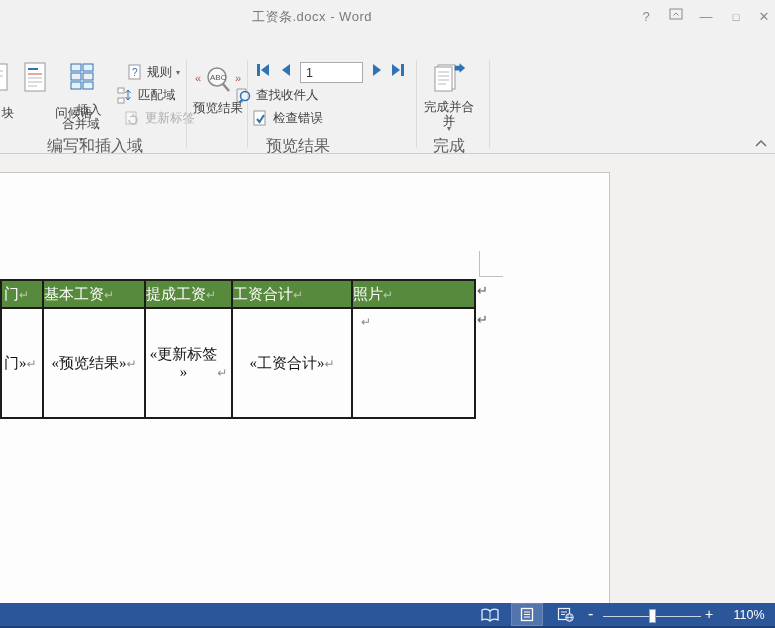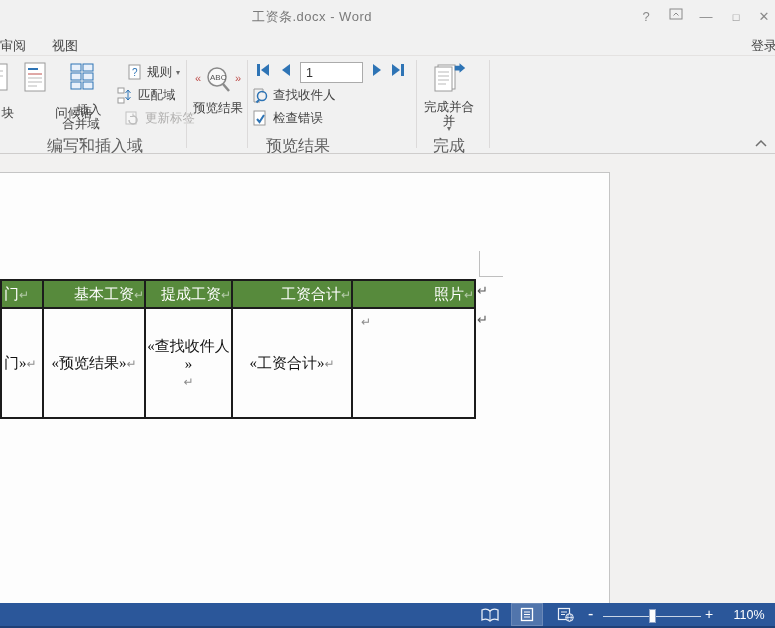--- a/index.html
+++ b/index.html
@@ -28,21 +28,21 @@
   .icon { display:inline-block; line-height:0; }
   .recbox { position:absolute; left:300px; top:5px; width:63px; height:21px; border:1px solid #ABABAB; background:#fff; font-size:12.5px; color:#333; padding:0 0 0 5px; font-family:"Liberation Sans",sans-serif; }
   .chevron-collapse { position:absolute; right:8px; top:76px; }
 
   
   .docarea { position:absolute; top:155px; left:0; width:775px; height:448px; background:#F2F1F0; overflow:hidden; }
   .page { position:absolute; left:-12px; top:17px; width:622px; height:460px; background:#FDFDFD; border:1px solid #C5C5C5; }
   .cropmark { position:absolute; left:490px; top:78px; width:24px; height:26px; border-left:1px solid #BFBFBF; border-bottom:1px solid #BFBFBF; }
   table.wtable { position:absolute; left:11px; top:106px; border-collapse:collapse; table-layout:fixed; font-family:"Liberation Serif", serif; }
   table.wtable td { border:2px solid #1C1C1C; overflow:hidden; }
-  td.hdr { background:#578A3C; color:#FFFFFF; font-size:15px; text-align:right; height:28px; vertical-align:middle; white-space:nowrap; }
+  td.hdr { background:#578A3C; color:#FFFFFF; font-size:15px; text-align:left; height:28px; vertical-align:middle; white-space:nowrap; }
   td.bodyc { background:#FDFDFD; color:#111; font-size:15px; text-align:center; height:110px; vertical-align:middle; }
   td.first { border-left:none; text-align:left; padding-left:2px; }
   .hp { color:rgba(255,255,255,.55); font-size:12px; }
   .bp { color:#8C8C8C; font-size:12px; }
   .outp { position:absolute; font-size:13px; color:#555; }
   .wrapfield { display:inline-block; white-space:pre-line; }
 
   
   .statusbar { position:absolute; top:603px; left:0; width:775px; height:25px; background:#2B579A; border-bottom:2px solid #1F4077; }
   .viewbtn { position:absolute; top:1px; width:30px; height:21px; display:flex; align-items:center; justify-content:center; }
@@ -66,25 +66,20 @@
             <rect x="1" y="1" width="12" height="10" fill="none" stroke="#8A8A8A"></rect>
             <path d="M4.5 7.5 L7 5 L9.5 7.5" fill="none" stroke="#8A8A8A"></path>
           </svg>
       </span>
     </div>
     <div class="winbtn" style="left:694px;"><span>—</span></div>
     <div class="winbtn" style="left:724px; font-size:11px;"><span>□</span></div>
     <div class="winbtn" style="left:752px;"><span>✕</span></div>
   </div>
 
-  <div class="tabrow">
-    <div class="tab" style="left:-6px;">审阅</div>
-    <div class="tab" style="left:46px;">视图</div>
-    <div class="signin">登录</div>
-  </div>
 
   <div class="ribbon">
 
     <div>
 
       <div class="abs" style="left:-16px; top:5px; width:30px; height:62px;">
         <span class="icon abs" style="left:0; top:0;">
           <svg width="26" height="32" viewBox="0 0 26 32">
               <rect x="3" y="2" width="20" height="26" fill="#fff" stroke="#9A9A9A"></rect>
               <line x1="7" y1="9" x2="19" y2="9" stroke="#B9B9B9"></line>
@@ -197,21 +192,21 @@
               <path d="M2 1 L2 13 L10 7 Z" fill="#2E74B5"></path>
             </svg></span>
       </div>
       <div class="abs" style="left:390px; top:6px;">
         <span class="icon"><svg width="15" height="14" viewBox="0 0 15 14">
               <path d="M2 1 L2 13 L10 7 Z" fill="#2E74B5"></path>
               <rect x="11" y="1" width="3" height="12" fill="#2E74B5"></rect>
             </svg></span>
       </div>
 
-      <div class="smallbtn" style="left:251px; top:30px;">
+      <div class="smallbtn" style="left:234px; top:30px;">
         <span class="icon">
           <svg width="18" height="17" viewBox="0 0 18 17">
               <path d="M3 2 h9 v4" fill="none" stroke="#9A9A9A"></path>
               <path d="M3 2 v13 h6" fill="none" stroke="#9A9A9A"></path>
               <circle cx="11" cy="9" r="4.5" fill="none" stroke="#2E74B5" stroke-width="1.5"></circle>
               <line x1="8" y1="13" x2="5.5" y2="15.5" stroke="#2E74B5" stroke-width="2"></line>
             </svg>
         </span>
         <span>查找收件人</span>
       </div>
@@ -276,21 +271,21 @@
             <tr>
           <td class="hdr first"><span>门</span><span class="hp">↵</span></td>
           <td class="hdr"><span>基本工资</span><span class="hp">↵</span></td>
           <td class="hdr"><span>提成工资</span><span class="hp">↵</span></td>
           <td class="hdr"><span>工资合计</span><span class="hp">↵</span></td>
           <td class="hdr"><span>照片</span><span class="hp">↵</span></td>
         </tr>
         <tr>
           <td class="bodyc first"><span>门»</span><span class="bp">↵</span></td>
           <td class="bodyc"><span>«预览结果»</span><span class="bp">↵</span></td>
-          <td class="bodyc"><span class="wrapfield">«查找收件人
+          <td class="bodyc"><span class="wrapfield">«更新标签
 »</span><span class="bp">↵</span></td>
           <td class="bodyc"><span>«工资合计»</span><span class="bp">↵</span></td>
           <td class="bodyc" style="vertical-align:top; text-align:left; padding:4px 0 0 8px;"><span class="bp">↵</span></td>
         </tr>
       </tbody>
         </table>
 
       <div class="outp" style="left:488px; top:110px;">↵</div>
       <div class="outp" style="left:488px; top:139px;">↵</div>
     </div>

